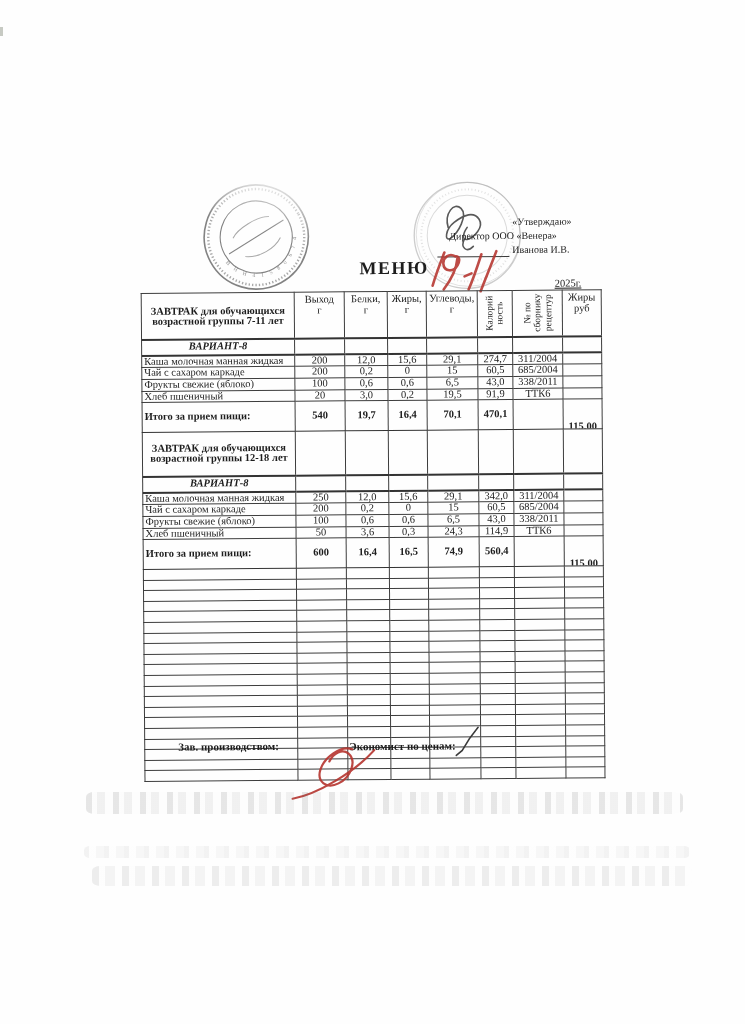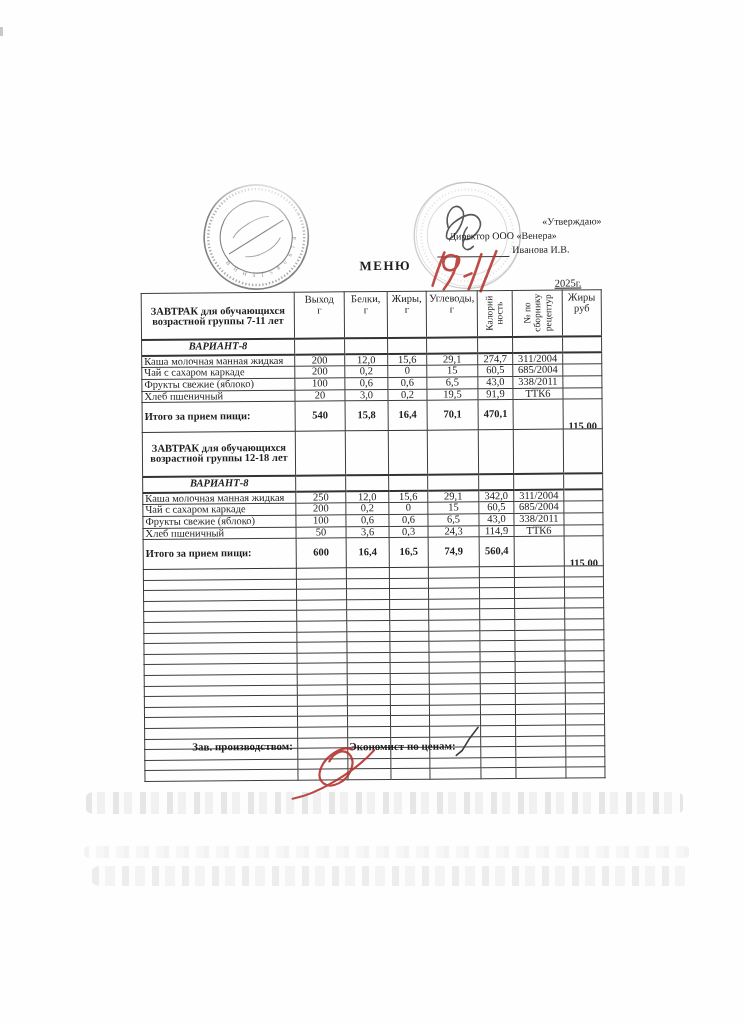--- a/index.html
+++ b/index.html
@@ -2,26 +2,26 @@
 <html><head>
 <meta charset="utf-8">
 <style>
   html,body{margin:0;padding:0;}
   body{width:745px;height:1024px;background:#fff;font-family:"Liberation Serif",serif;color:#1d1d1d;}
   .scan{position:relative;width:745px;height:1024px;background:#fefefe;overflow:hidden;}
   .sheet{position:absolute;inset:0;transform:rotate(-0.45deg);transform-origin:52% 45%;}
 
   
   .approve-line{position:absolute;font-size:10px;color:#222;white-space:nowrap;}
-  #ap1{left:544px;top:217px;}
+  #ap1{left:514px;top:217px;}
   #ap2{left:451px;top:231px;}
   #ap3{left:514px;top:245px;}
   .sig-underline{position:absolute;left:439px;top:257px;width:72px;border-bottom:1px solid #3a3a3a;}
   .year{position:absolute;left:556px;top:279px;font-size:10.5px;text-decoration:underline;}
-  .menu-title{position:absolute;left:361px;top:258px;font-size:13px;font-weight:bold;letter-spacing:1.5px;}
+  .menu-title{position:absolute;left:361px;top:258px;font-size:18px;font-weight:bold;letter-spacing:1.5px;}
 
   
   .ovl{position:absolute;}
 
   
   .menu-table{position:absolute;left:142px;top:291px;border-collapse:collapse;table-layout:fixed;width:460px;}
   .menu-table td{border:1px solid #3d3d3d;padding:0 2px;font-size:10.5px;line-height:1.02;overflow:hidden;vertical-align:middle;}
   .r-head{height:46px;}
   .r-head td{vertical-align:top;text-align:center;white-space:pre-line;padding-top:2px;font-size:10.5px;}
   .h-title{vertical-align:middle !important;font-weight:bold;font-size:11px;line-height:1.3;}
@@ -35,21 +35,21 @@
   .r-total td{font-weight:bold;border-top:1.5px solid #333;border-bottom:1.5px solid #333;}
   .r-sec2{height:44px;}
   .sec-title{font-weight:bold;font-size:11px;text-align:center;white-space:pre-line;line-height:1.3;}
   .c-name{text-align:left;padding-left:4px;}
   .num{text-align:center;}
   .price-off{display:inline-block;transform:translateY(4px);font-weight:bold;margin-top:18px;}
   tr.r-empty{height:10.6px;}
 
   
   .foot-label{position:absolute;font-size:11px;font-weight:bold;white-space:nowrap;}
-  #fl1{left:190px;top:739px;text-align:right;}
+  #fl1{left:176px;top:739px;text-align:right;}
   #fl2{left:347px;top:740px;}
 
   
   .streak{position:absolute;filter:blur(0.4px);}
   .s1{left:86px;top:792px;width:597px;height:22px;opacity:.55;border-radius:8px/5px;
       background:repeating-linear-gradient(90deg,rgba(110,110,110,.30) 0 6px,rgba(200,200,200,.05) 6px 11px,rgba(140,140,140,.22) 11px 19px,rgba(220,220,220,.03) 19px 27px);}
   .s2{left:84px;top:846px;width:606px;height:12px;opacity:.35;border-radius:6px/4px;
       background:repeating-linear-gradient(89deg,rgba(130,130,130,.26) 0 5px,rgba(220,220,220,.04) 5px 12px,rgba(150,150,150,.18) 12px 20px);}
   .s3{left:92px;top:866px;width:600px;height:20px;opacity:.45;border-radius:8px/5px;
       background:repeating-linear-gradient(91deg,rgba(120,120,120,.28) 0 7px,rgba(210,210,210,.04) 7px 13px,rgba(145,145,145,.20) 13px 23px,rgba(225,225,225,.03) 23px 30px);}
@@ -196,21 +196,21 @@
           <td class="num">0,2</td>
           <td class="num">19,5</td>
           <td class="num">91,9</td>
           <td class="num">ТТК6</td>
           <td class="num"></td>
         </tr>
 
         <tr class="r-total">
           <td class="c-name">Итого за прием пищи:</td>
           <td class="num">540</td>
-          <td class="num">15,8</td>
+          <td class="num">19,7</td>
           <td class="num">16,4</td>
           <td class="num">70,1</td>
           <td class="num">470,1</td>
           <td class="num"></td>
           <td class="num"><span class="price-off">115,00</span></td>
         </tr>
 
         <tr class="r-sec2">
           <td class="sec-title">ЗАВТРАК для обучающихся
 возрастной группы 12-18 лет</td>

